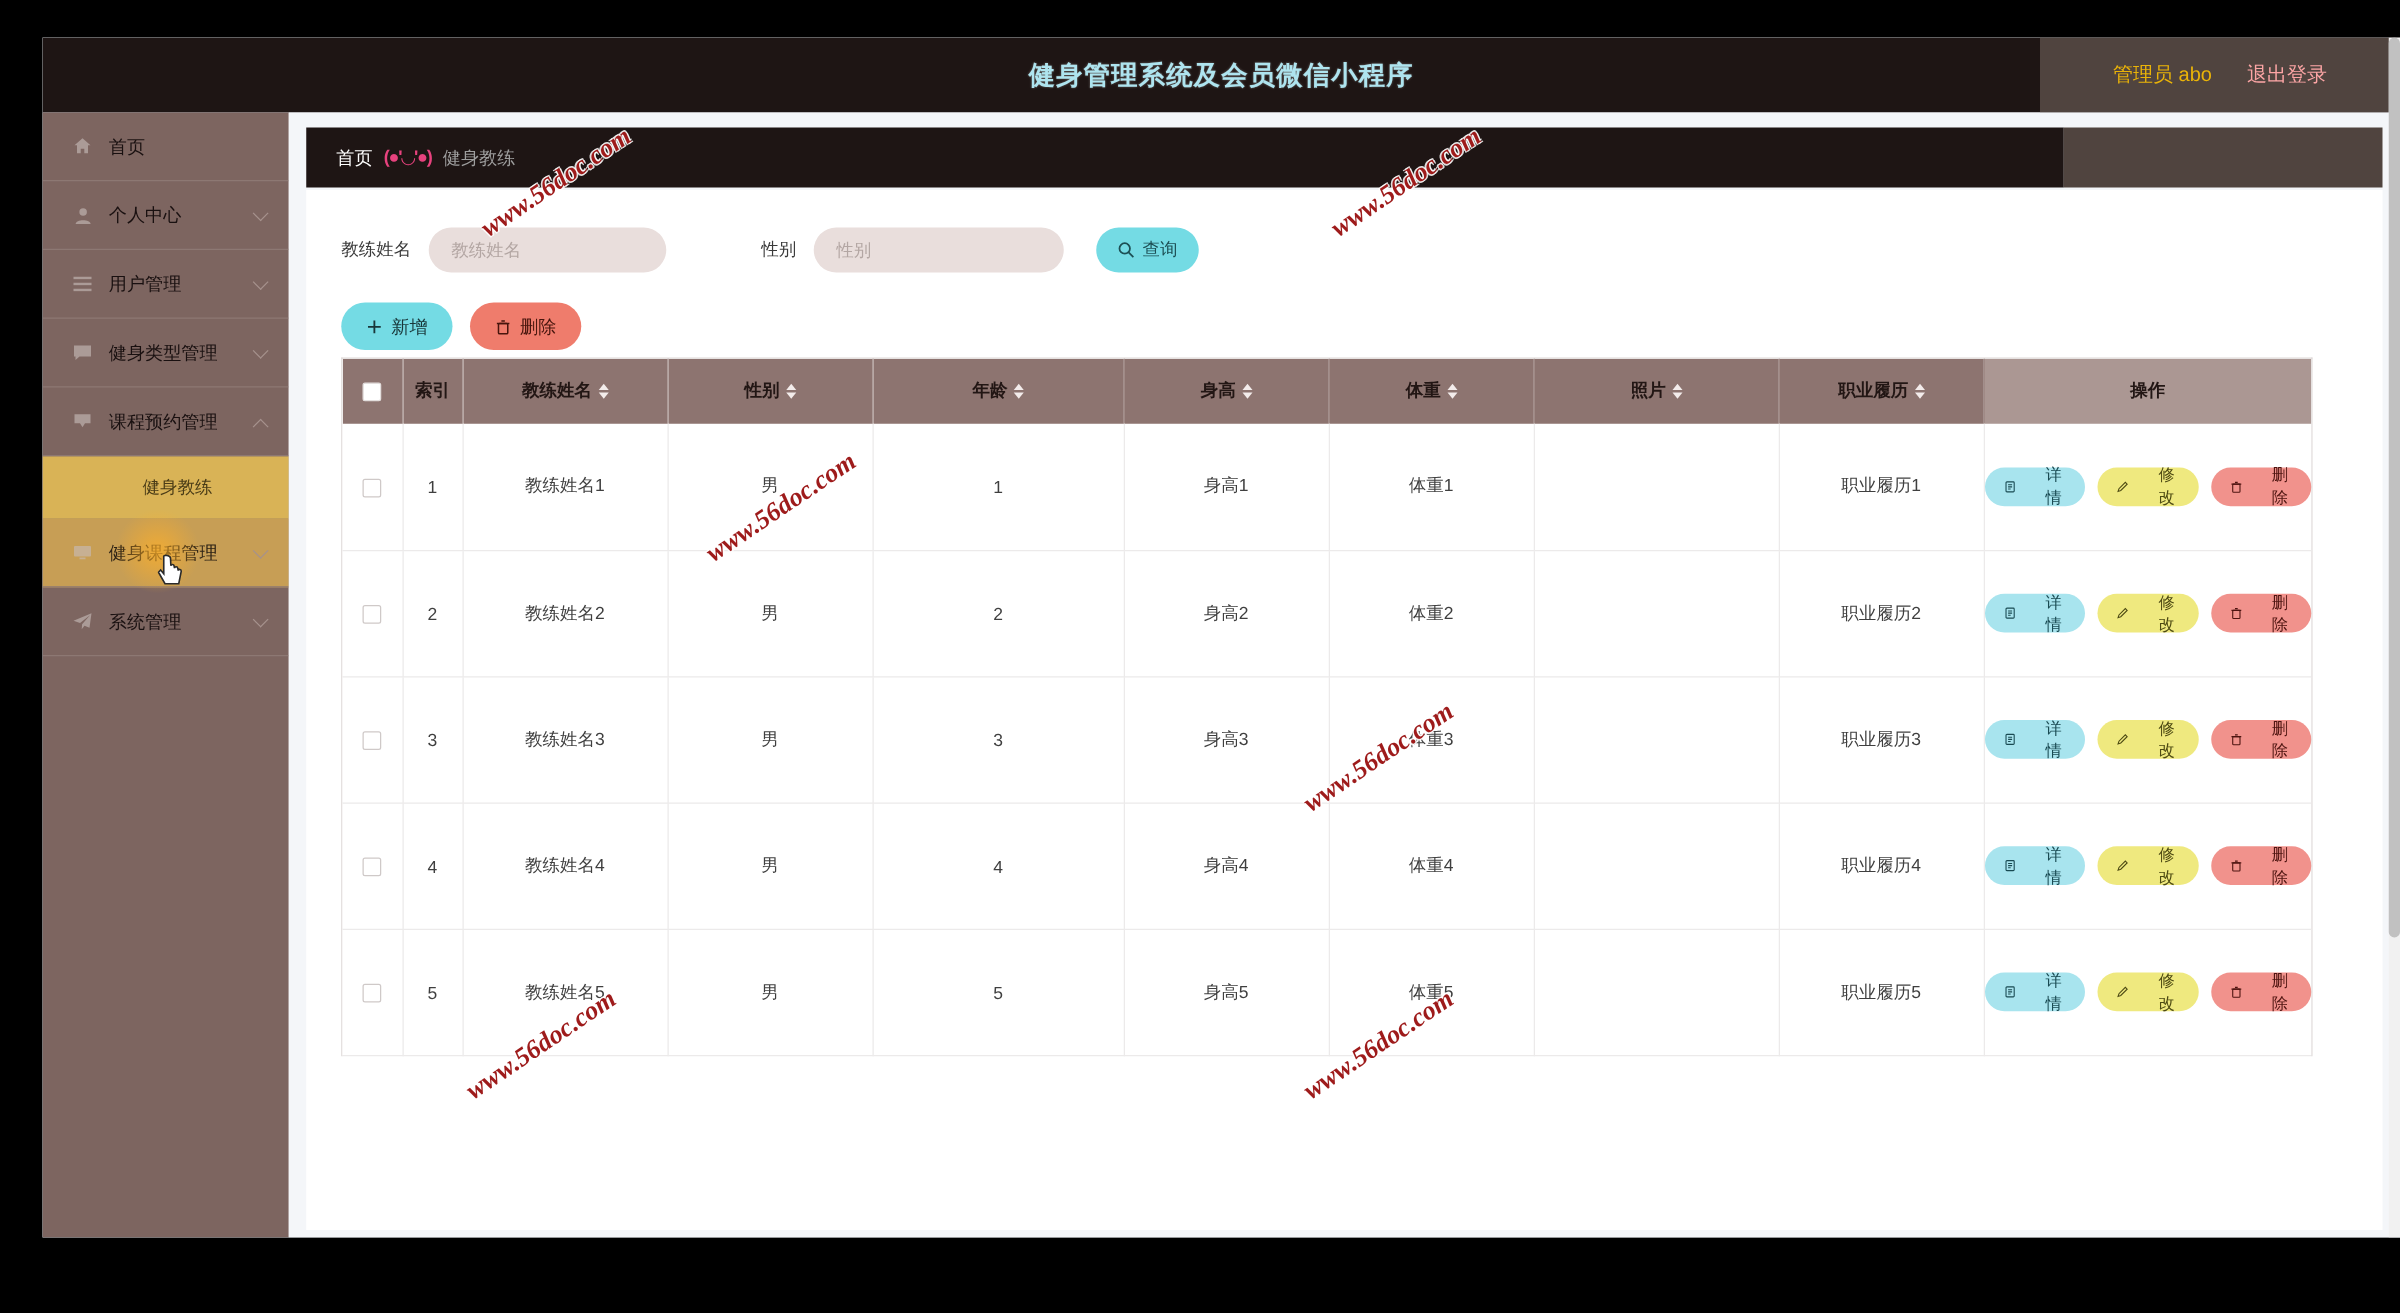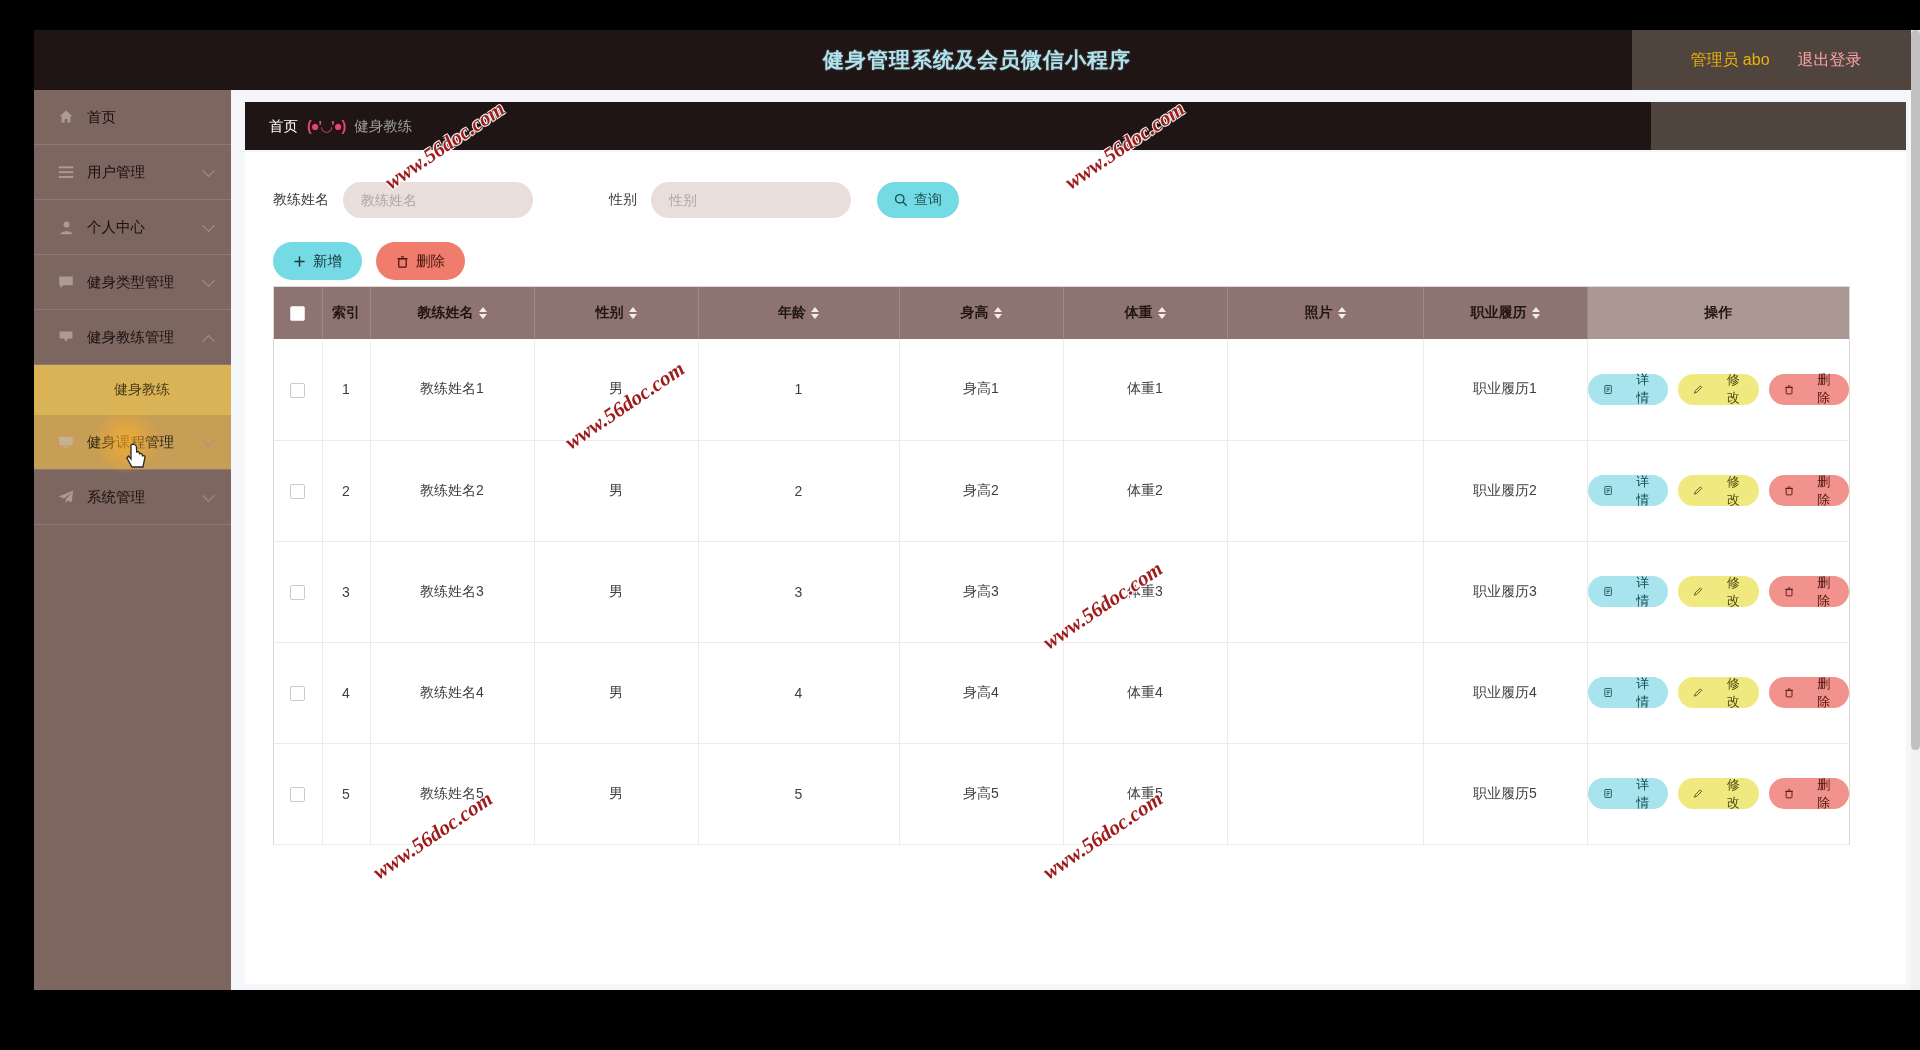--- a/index.html
+++ b/index.html
@@ -322,58 +322,58 @@
       <span class="mi-icon">
         <svg viewBox="0 0 20 20" width="16" height="16">
             <path d="M10 2 L18 9 H15.5 V17 H11.8 V12.5 H8.2 V17 H4.5 V9 H2 Z"></path>
           </svg>
       </span>
       <span>首页</span>
     </div>
 
     <div class="menu-item">
       <span class="mi-icon">
+        <svg viewBox="0 0 20 20" width="15" height="15">
+            <circle cx="10" cy="6" r="4"></circle>
+            <path d="M2 19 C2 13.5 18 13.5 18 19 Z"></path>
+          </svg>
+      </span>
+      <span>个人中心</span>
+      <span class="caret"></span>
+    </div>
+
+    <div class="menu-item">
+      <span class="mi-icon">
         <svg viewBox="0 0 20 20" width="16" height="16">
             <rect x="1" y="3" width="18" height="2.4"></rect>
             <rect x="1" y="9" width="18" height="2.4"></rect>
             <rect x="1" y="15" width="18" height="2.4"></rect>
           </svg>
       </span>
       <span>用户管理</span>
       <span class="caret"></span>
     </div>
 
     <div class="menu-item">
       <span class="mi-icon">
-        <svg viewBox="0 0 20 20" width="15" height="15">
-            <circle cx="10" cy="6" r="4"></circle>
-            <path d="M2 19 C2 13.5 18 13.5 18 19 Z"></path>
-          </svg>
-      </span>
-      <span>个人中心</span>
-      <span class="caret"></span>
-    </div>
-
-    <div class="menu-item">
-      <span class="mi-icon">
         <svg viewBox="0 0 20 20" width="16" height="16">
             <path d="M1.5 3 H18.5 V14 H7 L3 17.5 V14 H1.5 Z"></path>
           </svg>
       </span>
       <span>健身类型管理</span>
       <span class="caret"></span>
     </div>
 
     <div class="menu-item">
       <span class="mi-icon">
         <svg viewBox="0 0 20 20" width="16" height="16">
             <path d="M2 3 H18 V12 H12.5 L10 16 L7.5 12 H2 Z"></path>
           </svg>
       </span>
-      <span>健身教练管理</span>
+      <span>课程预约管理</span>
       <span class="caret up"></span>
     </div>
 
     <div class="submenu-item active">
       <span>健身教练</span>
     </div>
 
     <div class="menu-item hovered">
       <span class="hover-glow"></span>
       <span class="mi-icon">

